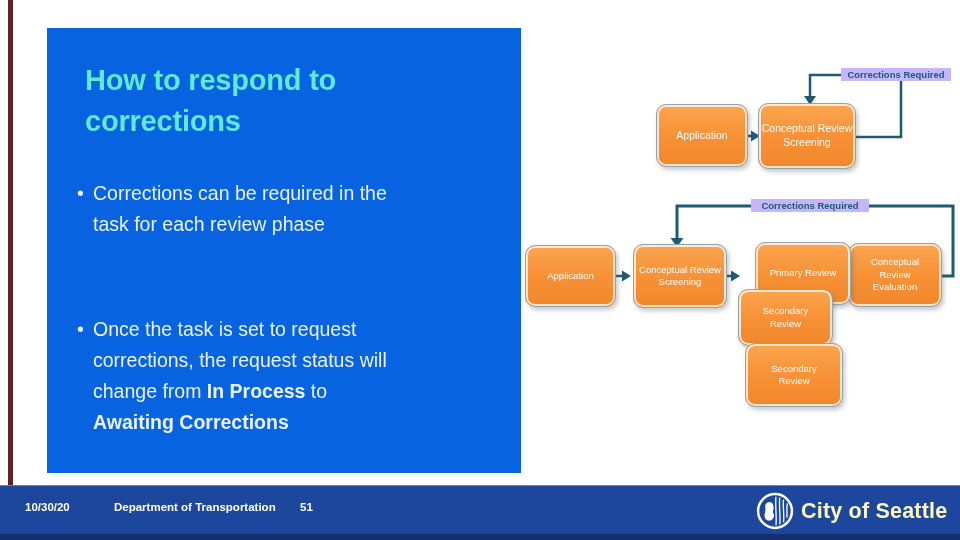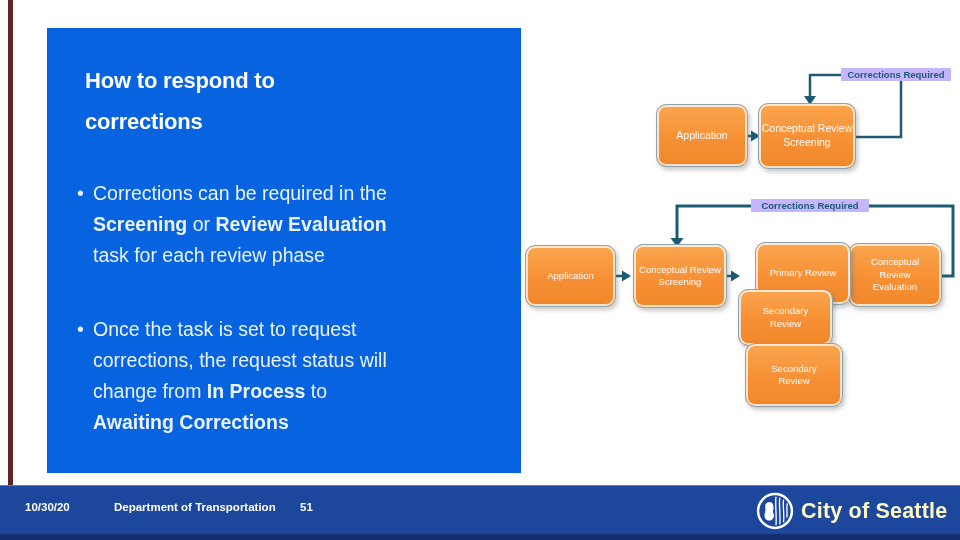--- a/index.html
+++ b/index.html
@@ -4,21 +4,21 @@
 <style>
   html,body{margin:0;padding:0;}
   body{font-family:"Liberation Sans", sans-serif;}
   .stage{position:relative;width:960px;height:540px;background:#ffffff;overflow:hidden;}
 
   
   .accent-stripe{position:absolute;left:8px;top:0;width:5px;height:485px;background:var(--accent-maroon,#5E2423);}
 
   
   .blue-panel{position:absolute;left:47px;top:28px;width:474px;height:445px;background:var(--slide-blue,#0763E0);}
-  .slide-title{position:absolute;left:38px;top:32px;color:#ffffff;font-size:22px;font-weight:700;line-height:41px;letter-spacing:-0.2px;}
+  .slide-title{position:absolute;left:38px;top:32px;color:#5eead4;font-size:29px;font-weight:700;line-height:41px;letter-spacing:-0.2px;}
   .bullet{position:absolute;left:30px;width:428px;display:flex;color:#EAF3FF;font-size:19.5px;line-height:31px;}
   .bullet .marker{width:16px;flex:0 0 16px;}
   .bullet-1{top:150px;}
   .bullet-2{top:286px;}
   .bullet .b{font-weight:700;}
 
   
   .obox{position:absolute;box-sizing:border-box;border-radius:10px;
     background:linear-gradient(180deg,#FAA64F 0%,#F79035 55%,#F0872B 100%);
     border:1px solid #8FA3AD;
@@ -65,21 +65,20 @@
 
   <div class="blue-panel">
     <div class="slide-title">
       <div>How to respond to</div>
       <div>corrections</div>
     </div>
     <div class="bullet bullet-1">
       <span class="marker">•</span>
       <div class="bullet-text">
           <div><span>Corrections can be required in the</span></div>
-          <div><span class="b">Screening</span><span> or </span><span class="b">Review Evaluation</span></div>
           <div><span>task for each review phase</span></div>
         </div>
     </div>
     <div class="bullet bullet-2">
       <span class="marker">•</span>
       <div class="bullet-text">
           <div><span>Once the task is set to request</span></div>
           <div><span>corrections, the request status will</span></div>
           <div><span>change from </span><span class="b">In Process</span><span> to</span></div>
           <div><span class="b">Awaiting Corrections</span></div>

